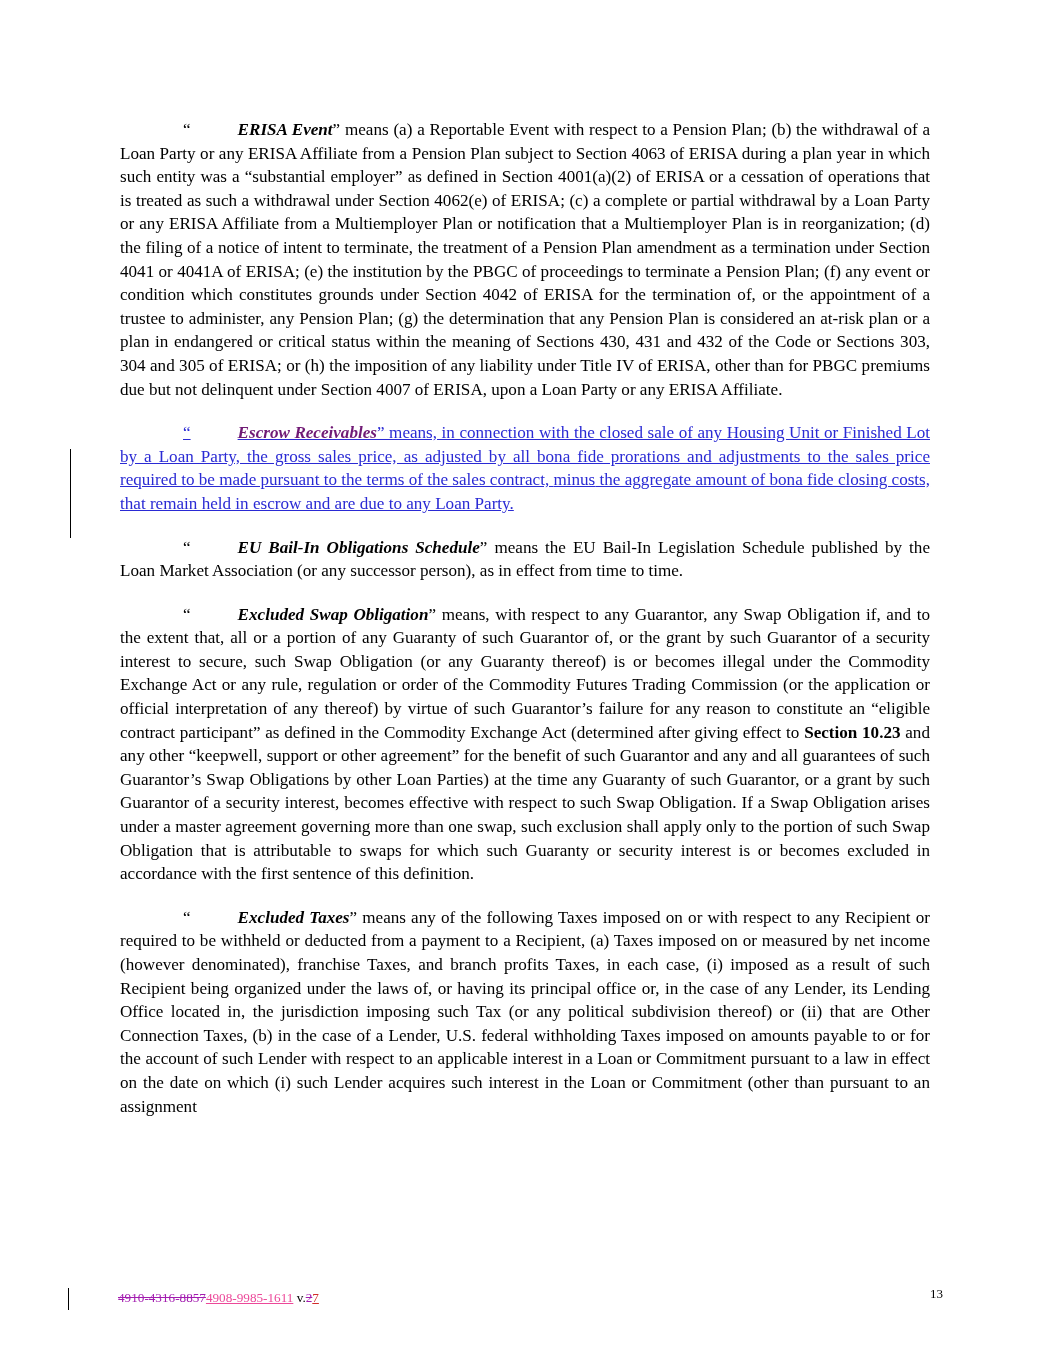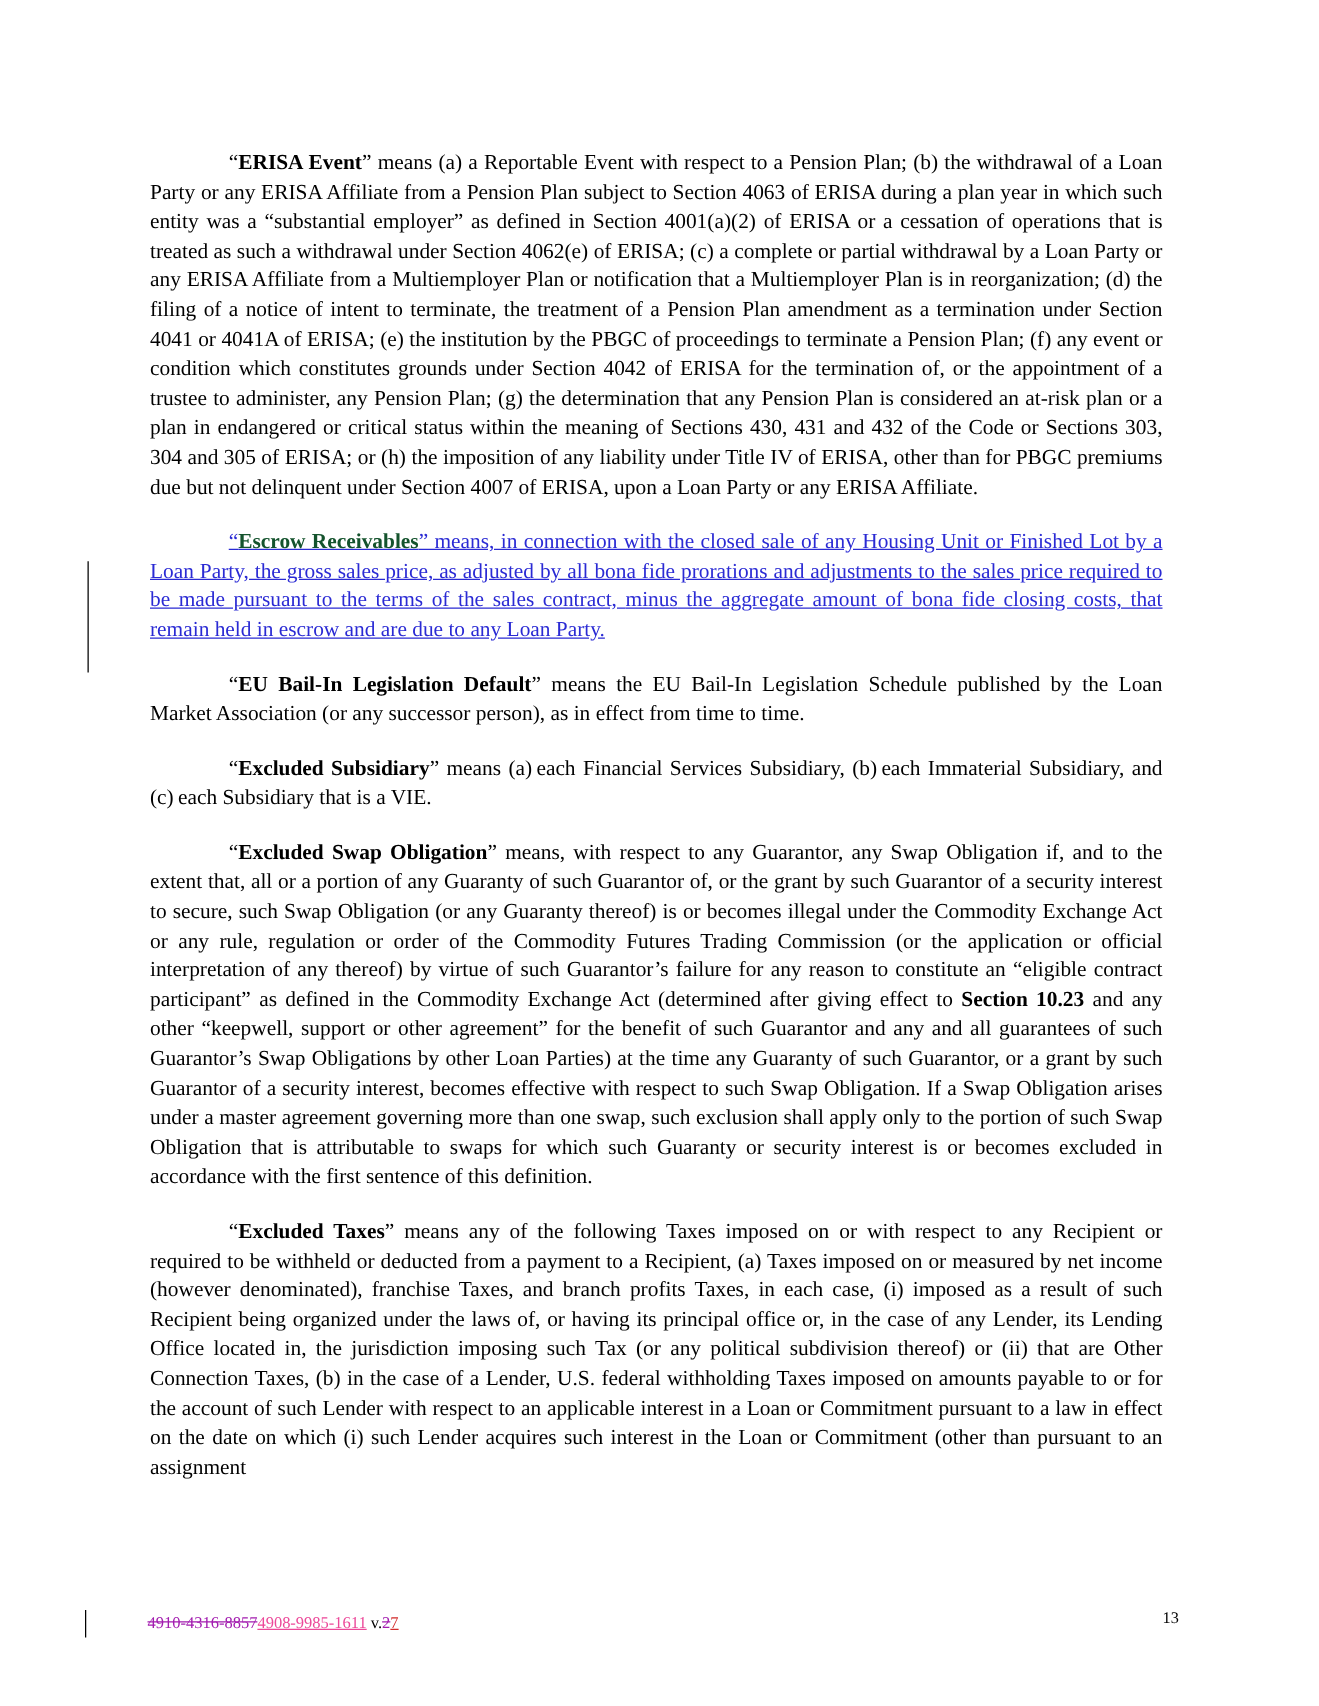--- a/index.html
+++ b/index.html
@@ -35,33 +35,35 @@
     text-align: justify;
     text-justify: inter-word;
     text-indent: 63px;
     hyphens: none;
   }
   p.para + p.para {
     margin-top: 20px;
   }
   .term {
     font-weight: bold;
+    font-style: italic;
+    margin-left: 47px;
   }
   .it {
   }
   .bd {
     font-weight: bold;
   }
   
   .inserted {
     color: #2a2ad4;
     text-decoration: underline;
   }
   .inserted .term {
-    color: #14532d;
+    color: #701a75;
   }
   .change-bar {
     position: absolute;
     width: 0;
     border-left: 1.6px solid #000000;
   }
   #bar-escrow {
     left: 70px;
     top: 449px;
     height: 89px;
@@ -110,27 +112,24 @@
 
     <p class="para">
       <span><span>“</span><span class="term">ERISA Event</span><span>” means (a) a Reportable Event with respect to a Pension Plan; (b) the withdrawal of a Loan Party or any ERISA Affiliate from a Pension Plan subject to </span><span class="it">Section 4063</span><span> of ERISA during a plan year in which such entity was a “</span><span class="it">substantial employer</span><span>” as defined in </span><span class="it">Section 4001(a)(2)</span><span> of ERISA or a cessation of operations that is treated as such a withdrawal under </span><span class="it">Section 4062(e)</span><span> of ERISA; (c) a complete or partial withdrawal by a Loan Party or any ERISA Affiliate from a Multiemployer Plan or notification that a Multiemployer Plan is in reorganization; (d) the filing of a notice of intent to terminate, the treatment of a Pension Plan amendment as a termination under </span><span class="it">Section 4041</span><span> or </span><span class="it">4041A</span><span> of ERISA; (e) the institution by the PBGC of proceedings to terminate a Pension Plan; (f) any event or condition which constitutes grounds under </span><span class="it">Section 4042</span><span> of ERISA for the termination of, or the appointment of a trustee to administer, any Pension Plan; (g) the determination that any Pension Plan is considered an at-risk plan or a plan in endangered or critical status within the meaning of </span><span class="it">Sections 430</span><span>, </span><span class="it">431</span><span> and </span><span class="it">432</span><span> of the Code or </span><span class="it">Sections 303</span><span>, </span><span class="it">304</span><span> and </span><span class="it">305</span><span> of ERISA; or (h) the imposition of any liability under </span><span class="it">Title IV</span><span> of ERISA, other than for PBGC premiums due but not delinquent under </span><span class="it">Section 4007</span><span> of ERISA, upon a Loan Party or any ERISA Affiliate.</span></span>
     </p>
 
     <p class="para inserted">
       <span><span>“</span><span class="term">Escrow Receivables</span><span>” means, in connection with the closed sale of any Housing Unit or Finished Lot by a Loan Party, the gross sales price, as adjusted by all bona fide prorations and adjustments to the sales price required to be made pursuant to the terms of the sales contract, </span><span class="it">minus</span><span> the aggregate amount of bona fide closing costs, that remain held in escrow and are due to any Loan Party.</span></span>
     </p>
 
     <p class="para">
-      <span><span>“</span><span class="term">EU Bail-In Legislation Default</span><span>” means the EU Bail-In Legislation Schedule published by the Loan Market Association (or any successor person), as in effect from time to time.</span></span>
+      <span><span>“</span><span class="term">EU Bail-In Obligations Schedule</span><span>” means the EU Bail-In Legislation Schedule published by the Loan Market Association (or any successor person), as in effect from time to time.</span></span>
     </p>
 
 
-    <p class="para">
-      <span><span>“</span><span class="term">Excluded Subsidiary</span><span>” means (a) each Financial Services Subsidiary, (b) each Immaterial Subsidiary, and (c) each Subsidiary that is a VIE.</span></span>
-    </p>
 
     <p class="para">
       <span><span>“</span><span class="term">Excluded Swap Obligation</span><span>” means, with respect to any Guarantor, any Swap Obligation if, and to the extent that, all or a portion of any Guaranty of such Guarantor of, or the grant by such Guarantor of a security interest to secure, such Swap Obligation (or any Guaranty thereof) is or becomes illegal under the Commodity Exchange Act or any rule, regulation or order of the Commodity Futures Trading Commission (or the application or official interpretation of any thereof) by virtue of such Guarantor’s failure for any reason to constitute an “</span><span class="it">eligible contract participant</span><span>” as defined in the Commodity Exchange Act (determined after giving effect to </span><span class="bd">Section 10.23</span><span> and any other “</span><span class="it">keepwell, support or other agreement</span><span>” for the benefit of such Guarantor and any and all guarantees of such Guarantor’s Swap Obligations by other Loan Parties) at the time any Guaranty of such Guarantor, or a grant by such Guarantor of a security interest, becomes effective with respect to such Swap Obligation. If a Swap Obligation arises under a master agreement governing more than one swap, such exclusion shall apply only to the portion of such Swap Obligation that is attributable to swaps for which such Guaranty or security interest is or becomes excluded in accordance with the first sentence of this definition.</span></span>
     </p>
 
     <p class="para">
       <span><span>“</span><span class="term">Excluded Taxes</span><span>” means any of the following Taxes imposed on or with respect to any Recipient or required to be withheld or deducted from a payment to a Recipient, (a) Taxes imposed on or measured by net income (however denominated), franchise Taxes, and branch profits Taxes, in each case, (i) imposed as a result of such Recipient being organized under the laws of, or having its principal office or, in the case of any Lender, its Lending Office located in, the jurisdiction imposing such Tax (or any political subdivision thereof) or (ii) that are Other Connection Taxes, (b) in the case of a Lender, U.S. federal withholding Taxes imposed on amounts payable to or for the account of such Lender with respect to an applicable interest in a Loan or Commitment pursuant to a law in effect on the date on which (i) such Lender acquires such interest in the Loan or Commitment (other than pursuant to an assignment</span></span>
     </p>
 
   </div>

